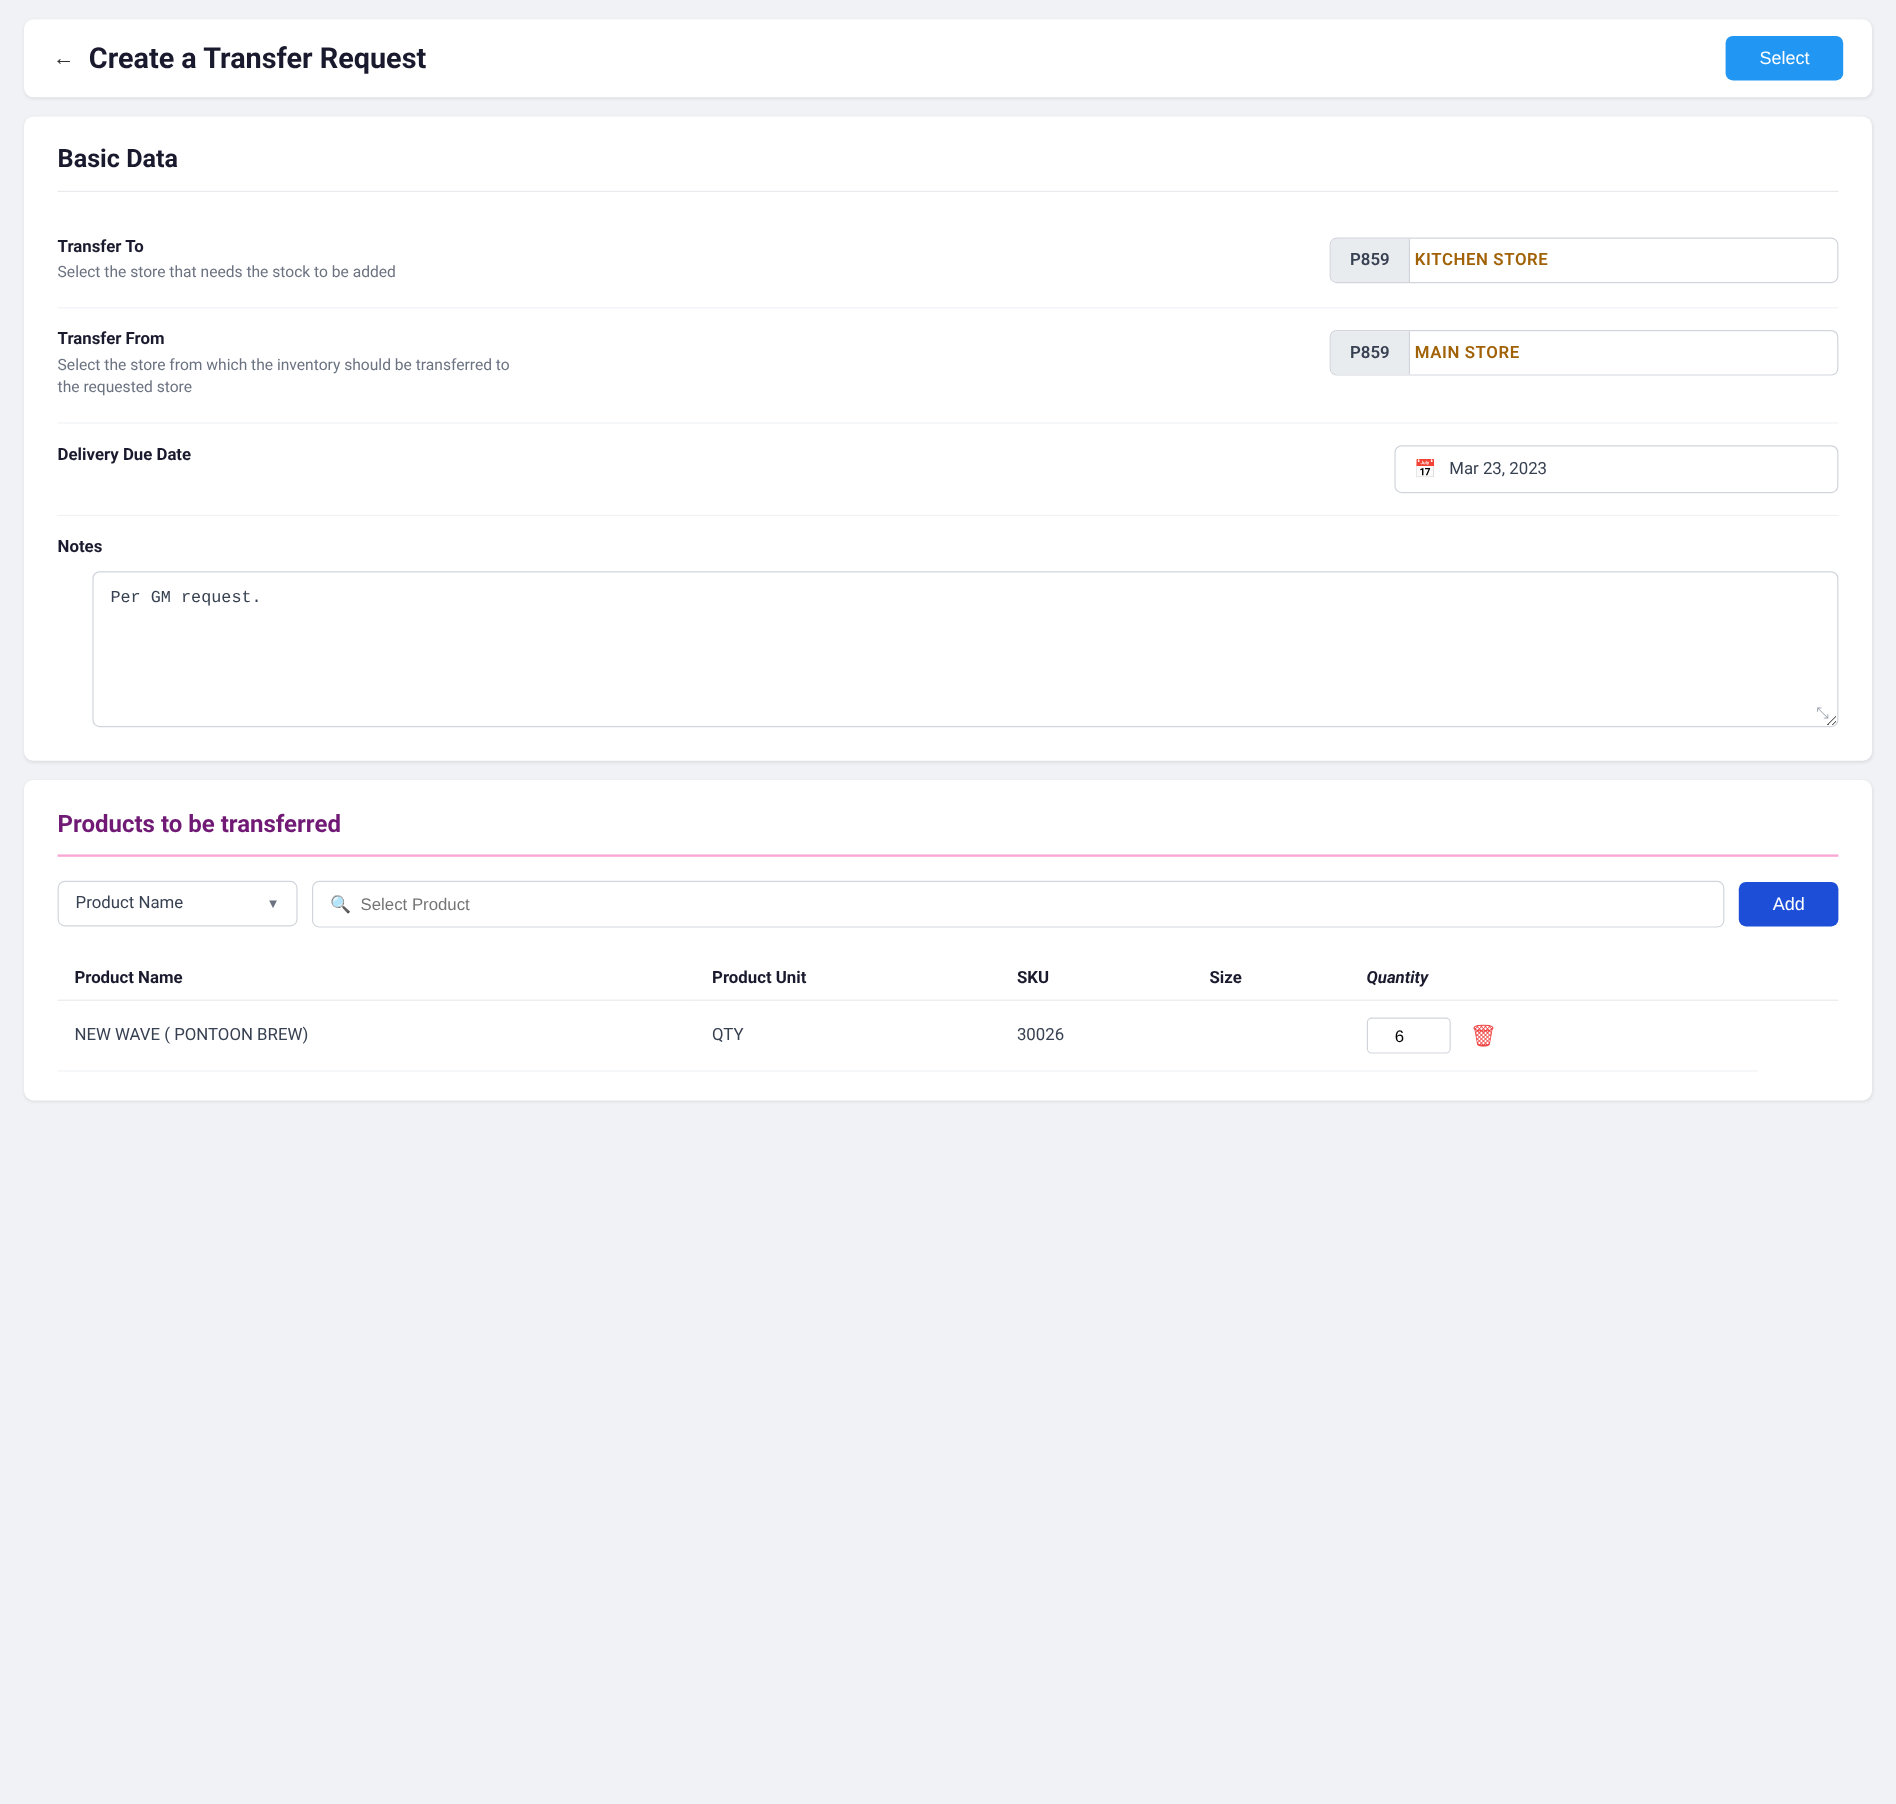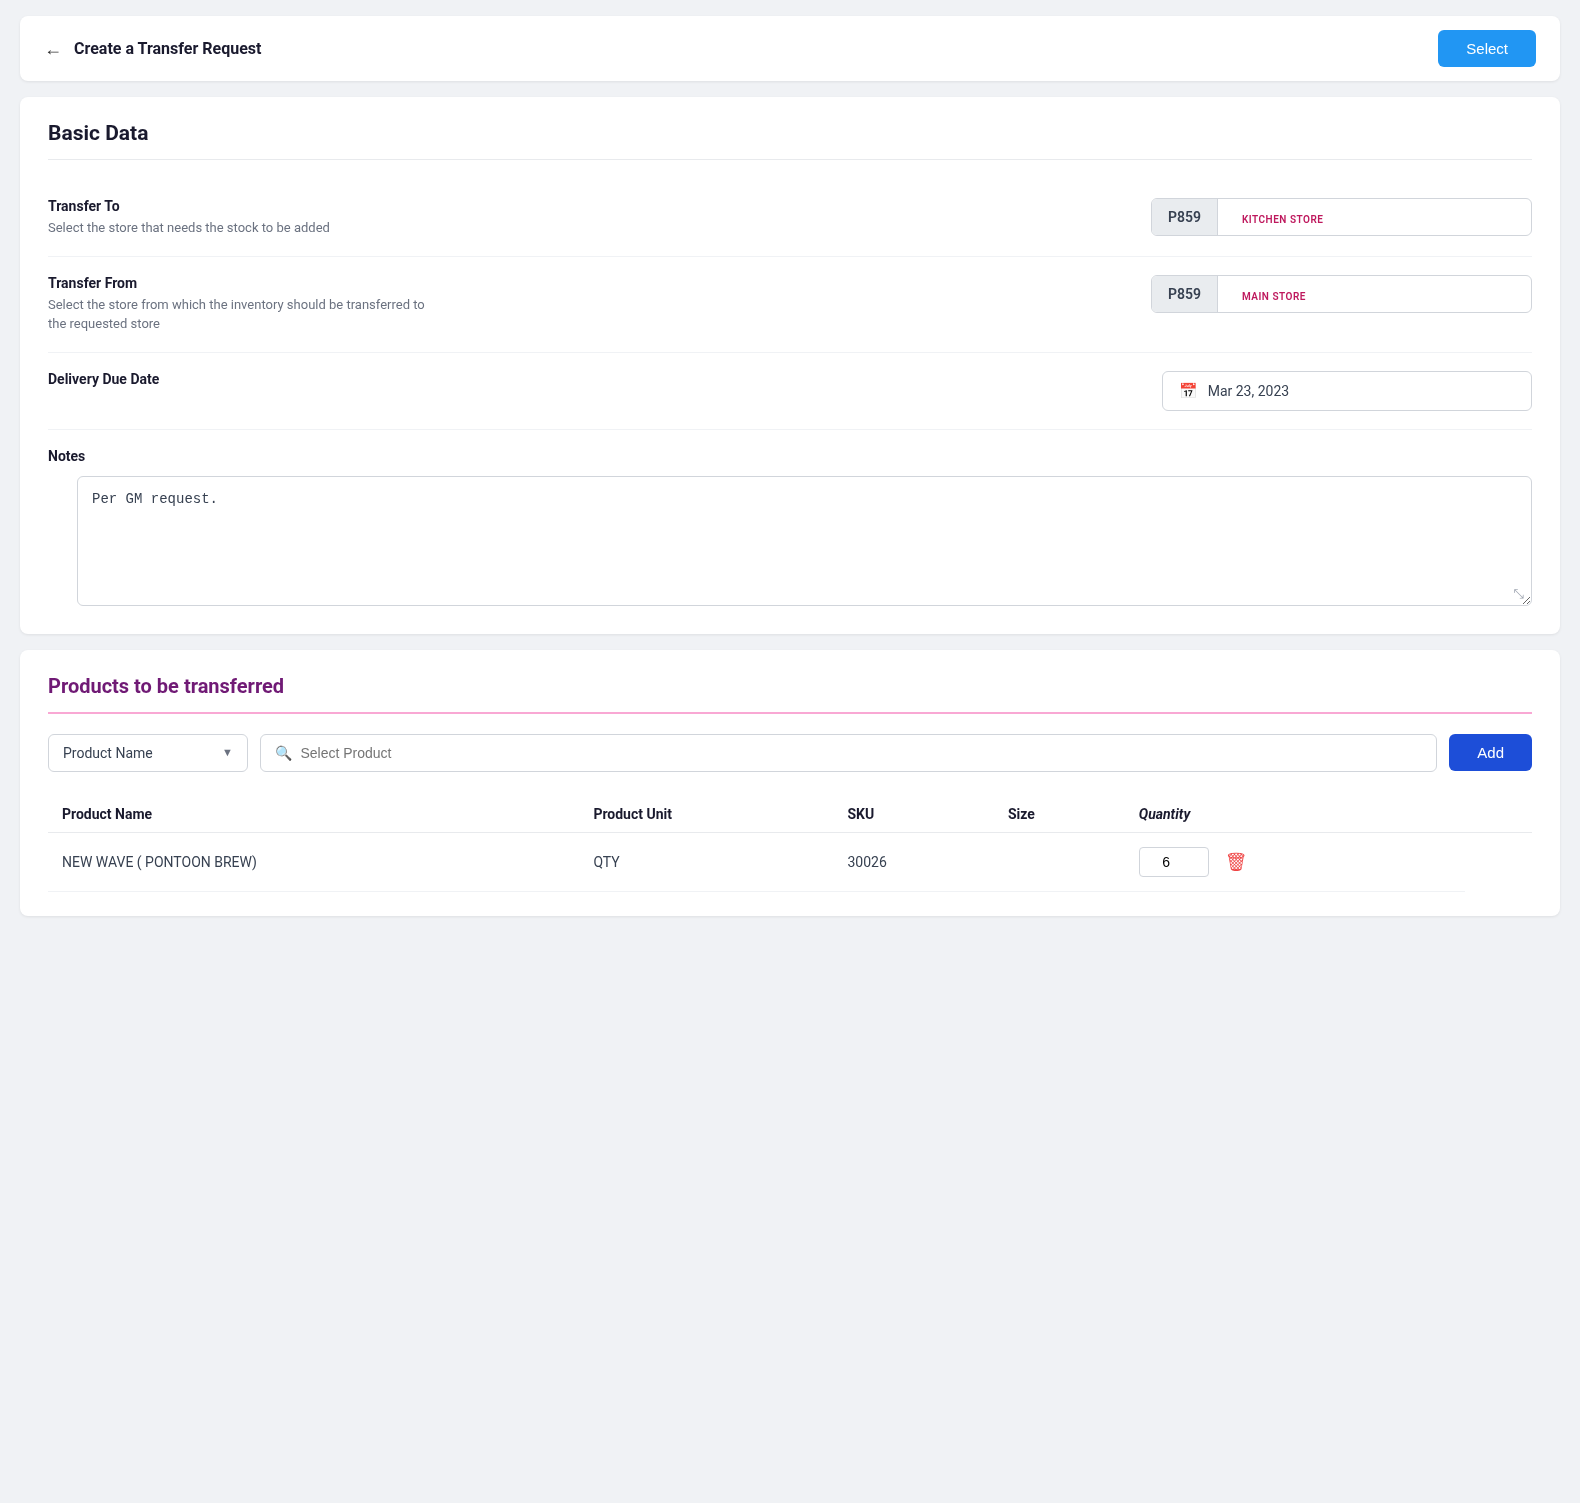--- a/index.html
+++ b/index.html
@@ -31,21 +31,21 @@
       display: flex;
       align-items: center;
       gap: 12px;
     }
     .back-arrow {
       font-size: 18px;
       color: #333;
       cursor: pointer;
     }
     .page-title {
-      font-size: 16px;
+      font-size: 24px;
       font-weight: 700;
       color: #1a1a2e;
     }
     .create-btn {
       background: #2196f3;
       color: #fff;
       border: none;
       border-radius: 6px;
       padding: 10px 28px;
       font-size: 15px;
@@ -96,41 +96,41 @@
     }
     .form-control-area {
       flex: 1;
       display: flex;
       justify-content: flex-end;
     }
 
     
     .store-picker {
       display: flex;
-      align-items: flex-end;
+      align-items: center;
       border: 1px solid #d1d5db;
       border-radius: 6px;
       overflow: hidden;
-      width: 381px;
+      width: 424px;
       background: #fff;
     }
     .store-code {
       background: #e9ecef;
       padding: 10px 16px;
       font-size: 14px;
       font-weight: 600;
       color: #374151;
       border-right: 1px solid #d1d5db;
       white-space: nowrap;
     }
     .store-name {
-      padding: 10px 24px;
-      font-size: 10px;
+      padding: 10px 4px;
+      font-size: 14px;
       font-weight: 600;
-      color: #be185d;
+      color: #a16207;
       letter-spacing: 0.5px;
       flex: 1;
     }
 
     
     .date-picker {
       display: flex;
       align-items: center;
       border: 1px solid #d1d5db;
       border-radius: 6px;

